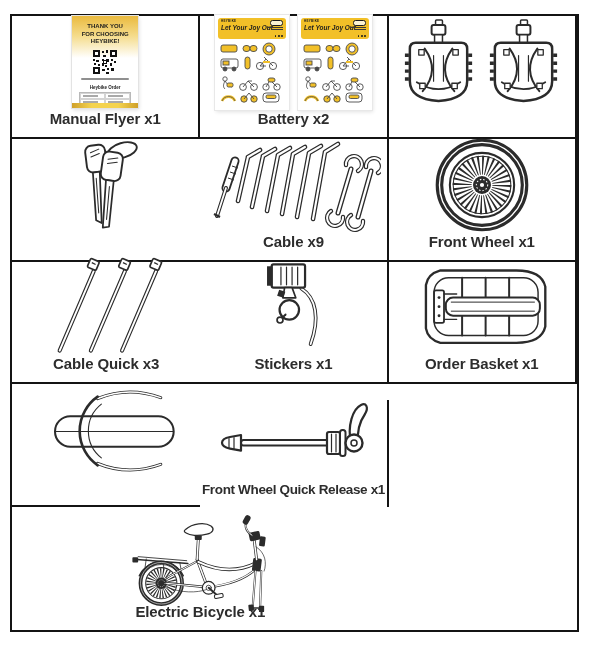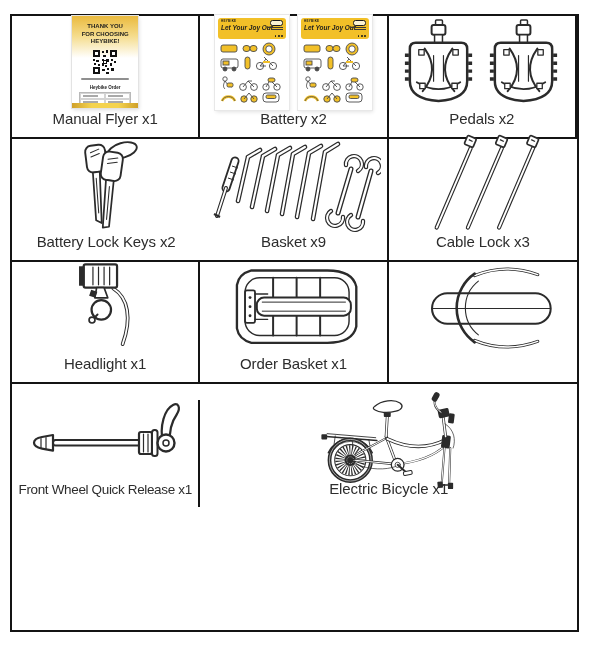--- a/index.html
+++ b/index.html
@@ -13,21 +13,21 @@
     display:grid;grid-template-columns:repeat(3,1fr);grid-template-rows:repeat(5,1fr);
     background:#fff;
   }
   .cell{position:relative;border-right:2px solid #141414;border-bottom:2px solid #141414;box-sizing:border-box;background:#fff;}
   .cell.last-col{border-right:none;}
   .cell.last-row{border-bottom:none;margin-top:16px;}
   .cell.span2{grid-column:span 2;border-radius:30px;}
   .art{position:absolute;left:0;right:0;top:4px;bottom:32px;display:flex;align-items:center;justify-content:center;}
   .label{
     position:absolute;left:0;right:0;bottom:10px;text-align:center;
-    font-size:15px;font-weight:400;color:#2d2d2d;white-space:nowrap;letter-spacing:-0.1px;
+    font-size:15px;font-weight:700;color:#2d2d2d;white-space:nowrap;letter-spacing:-0.1px;
   }
   .label--tight{font-size:13.5px;letter-spacing:-0.35px;}
 
   
   .ln{fill:none;stroke:#2b2b2b;stroke-linecap:round;stroke-linejoin:round;}
   .fw{fill:#ffffff;stroke:#2b2b2b;stroke-linecap:round;stroke-linejoin:round;}
   .dk{fill:#2b2b2b;stroke:none;}
   .ol{fill:none;stroke:#2b2b2b;stroke-linecap:round;stroke-linejoin:round;}
   .il{fill:none;stroke:#ffffff;stroke-linecap:round;stroke-linejoin:round;}
 
@@ -257,42 +257,40 @@
             <rect class="fw" stroke-width="1.3" x="49.5" y="30" width="5.5" height="5.5"></rect>
             <rect class="fw" stroke-width="1.3" x="16" y="64" width="5.5" height="5.5"></rect>
             <rect class="fw" stroke-width="1.3" x="48.5" y="64" width="5.5" height="5.5"></rect>
             <path class="ln" stroke-width="1.2" d="M30,36 V62 M40,36 V62"></path>
           </g>
         </defs>
         <use href="#pedal" x="6" y="10"></use>
         <use href="#pedal" x="92" y="10"></use>
       </svg>
     </div>
-    <div class="label">Pedals x2</div>
   </div>
 
   <div class="cell last-col">
     <div class="art">
       <svg width="110" height="104" viewBox="0 0 110 120">
         <ellipse class="ln" stroke-width="2.2" cx="74" cy="20" rx="17" ry="8.5" transform="rotate(-16 74 20)"></ellipse>
         <g transform="rotate(-7 44 30)">
           <rect class="fw" stroke-width="2.2" x="32" y="14" width="23" height="31" rx="7"></rect>
           <path class="ln" stroke-width="1.2" d="M38,22 l10,-3 M38,27 l10,-3"></path>
           <path class="fw" stroke-width="2" d="M38,45 L35,100 L41,104 L46,45 Z"></path>
           <path class="ln" stroke-width="1.2" d="M41,52 L39,92"></path>
         </g>
         <g transform="rotate(8 62 40)">
           <rect class="fw" stroke-width="2.2" x="50" y="22" width="23" height="33" rx="7"></rect>
           <path class="ln" stroke-width="1.2" d="M56,31 l11,-3 M56,36 l11,-3"></path>
           <path class="fw" stroke-width="2" d="M57,55 L61,110 L68,108 L66,55 Z"></path>
           <path class="ln" stroke-width="1.2" d="M62,62 L64,100"></path>
         </g>
       </svg>
     </div>
-    <div class="label">Battery Lock Keys x2</div>
   </div>
 
   <div class="cell">
     <div class="art">
       <svg width="176" height="100" viewBox="0 0 176 100">
         <path class="ol" stroke-width="9" d="M30,26 L21,53"></path>
         <path class="il" stroke-width="5.5" d="M30,26 L21,53"></path>
         <path d="M27,31 l6,2 M25,37 l6,2 M23,43 l6,2" stroke="#2b2b2b" stroke-width="1" fill="none"></path>
         <path class="ol" stroke-width="4" d="M21,53 L12,81"></path>
         <path class="il" stroke-width="1.8" d="M21,53 L12,81"></path>
@@ -334,59 +332,74 @@
         <g>
           <path class="ol" stroke-width="5" d="M153,82 L166,36"></path>
           <path class="il" stroke-width="2.4" d="M153,82 L166,36"></path>
           <path class="ol" stroke-width="4.4" d="M161,32 a8,8 0 1 1 12,6"></path>
           <path class="il" stroke-width="2" d="M161,32 a8,8 0 1 1 12,6"></path>
           <path class="ol" stroke-width="4.4" d="M158,86 a8,8 0 1 1 -12,-6"></path>
           <path class="il" stroke-width="2" d="M158,86 a8,8 0 1 1 -12,-6"></path>
         </g>
       </svg>
     </div>
-    <div class="label">Basket x9</div>
-  </div>
-
+    <div class="label">Cable x9</div>
+  </div>
+
+  <div class="cell">
+    <div class="art">
+      <svg width="104" height="104" viewBox="0 0 110 110">
+        <circle cx="55" cy="55" r="45" fill="none" stroke="#2b2b2b" stroke-width="8"></circle>
+        <circle cx="55" cy="55" r="45" fill="none" stroke="#fff" stroke-width="1.4"></circle>
+        <circle cx="55" cy="55" r="34" fill="none" stroke="#2b2b2b" stroke-width="2.2"></circle>
+        <circle cx="55" cy="55" r="30.5" fill="none" stroke="#2b2b2b" stroke-width="1.1"></circle>
+        <circle cx="55" cy="55" r="21" fill="none" stroke="#2b2b2b" stroke-width="20" stroke-dasharray="1.6 2.5"></circle>
+        <circle class="dk" cx="55" cy="55" r="9.5"></circle>
+        <circle cx="55" cy="55" r="6" fill="none" stroke="#fff" stroke-width="1.1" stroke-dasharray="1.6 2"></circle>
+        <circle cx="55" cy="55" r="2.2" fill="#fff"></circle>
+      </svg>
+    </div>
+    <div class="label">Front Wheel x1</div>
+  </div>
 
   <div class="cell last-col">
     <div class="art">
       <svg width="150" height="104" viewBox="0 0 150 110">
         <defs>
           <g id="tie">
             <path class="ol" stroke-width="4.4" d="M0,8 L-36,92"></path>
             <path class="il" stroke-width="2" d="M0,8 L-36,92"></path>
             <rect class="fw" stroke-width="1.8" x="-5" y="-4" width="10" height="10" rx="1.5" transform="rotate(23)"></rect>
             <path d="M-2,-1 l4,2" stroke="#2b2b2b" stroke-width="1.4"></path>
           </g>
         </defs>
         <use href="#tie" x="62" y="8"></use>
         <use href="#tie" x="95" y="8"></use>
         <use href="#tie" x="128" y="8"></use>
       </svg>
     </div>
-    <div class="label">Cable Lock x3</div>
+    <div class="label">Cable Quick x3</div>
   </div>
 
   <div class="cell">
     <div class="art">
       <svg width="110" height="102" viewBox="0 0 110 110">
         <path class="ol" stroke-width="4" d="M64,34 C80,44 84,66 74,94"></path>
         <path class="il" stroke-width="1.9" d="M64,34 C80,44 84,66 74,94"></path>
         <rect class="fw" stroke-width="2.4" x="32" y="8" width="36" height="25" rx="2"></rect>
         <rect class="dk" x="27" y="10" width="6" height="21"></rect>
         <path class="ln" stroke-width="1.3" d="M42,11 v19 M48,11 v19 M54,11 v19 M60,11 v19"></path>
         <path class="fw" stroke-width="1.8" d="M46,33 L44,44 L58,44 L54,33 Z"></path>
         <rect class="dk" x="39" y="36" width="7" height="7" transform="rotate(18 42 39)"></rect>
         <circle class="fw" stroke-width="2.4" cx="51" cy="57" r="10.5"></circle>
         <circle class="fw" stroke-width="1.8" cx="41" cy="68" r="3.2"></circle>
         <path class="ln" stroke-width="2" d="M44,65 L47,62"></path>
       </svg>
     </div>
-    <div class="label">Headlight x1</div>
+    <div class="label">Stickers x1</div>
   </div>
 
   <div class="cell">
     <div class="art">
       <svg width="160" height="104" viewBox="0 0 160 115">
         <path class="fw" stroke-width="2.6" d="M34,16 H118 Q146,16 150,34 V78 Q146,96 118,96 H34 Q20,92 18,80 V32 Q20,20 34,16 Z"></path>
         <rect class="ln" stroke-width="1.6" x="27" y="24" width="115" height="64" rx="16" fill="none"></rect>
         <path class="ln" stroke-width="2.2" d="M58,24 V46 M84,24 V46 M110,24 V46"></path>
         <path class="ln" stroke-width="2.2" d="M58,66 V88 M84,66 V88 M110,66 V88"></path>
         <rect class="fw" stroke-width="2.2" x="40" y="46" width="104" height="20" rx="8"></rect>

